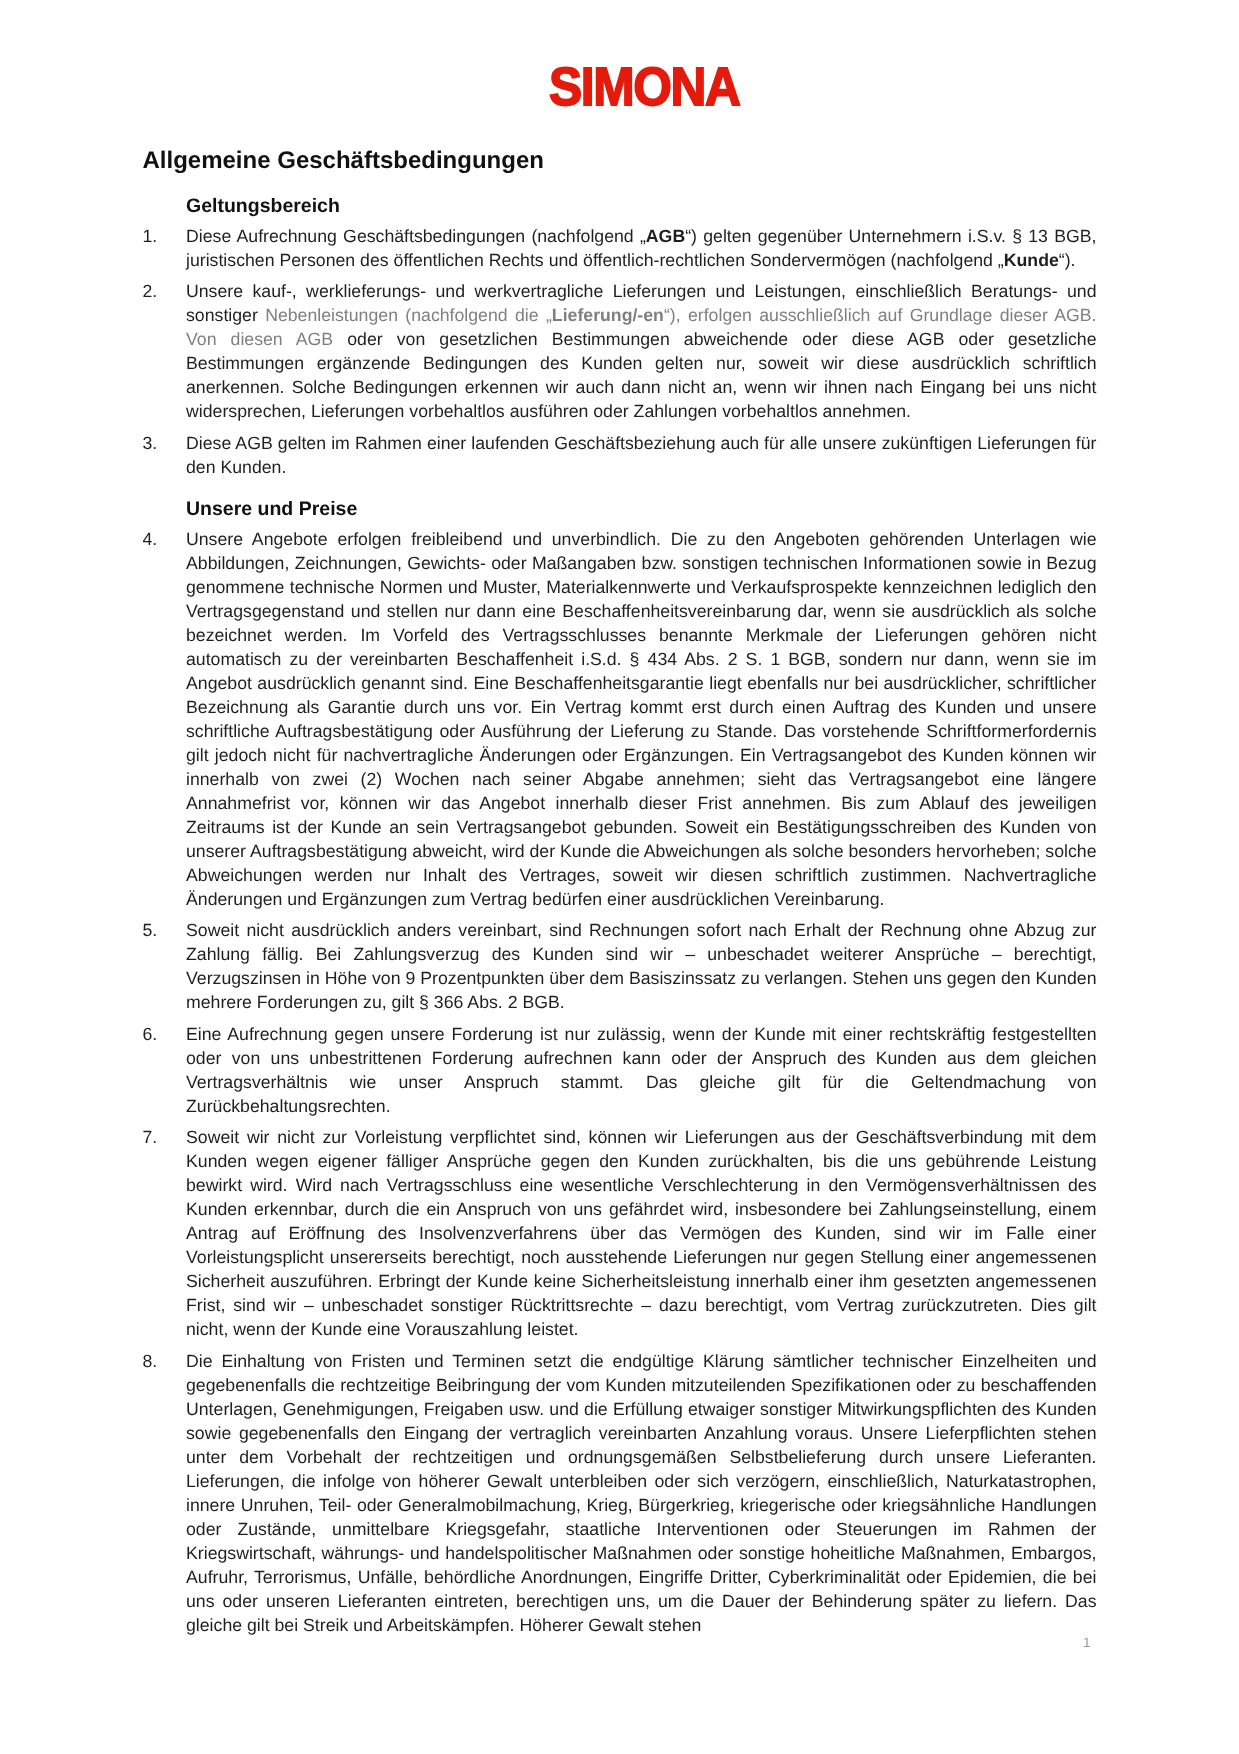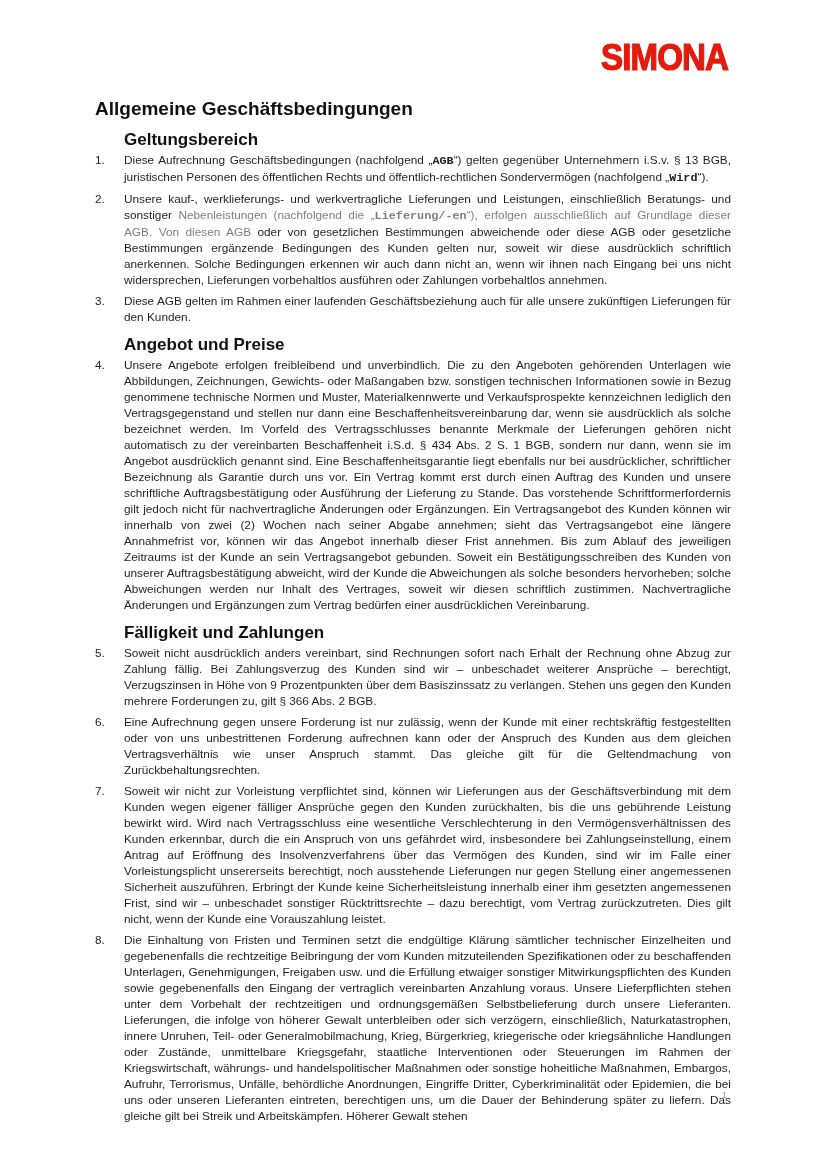--- a/index.html
+++ b/index.html
@@ -11,66 +11,66 @@
     position: relative;
     width: 826px;
     height: 1169px;
     background: #ffffff;
     overflow: hidden;
     font-family: "Liberation Sans", "DejaVu Sans", sans-serif;
     color: #1f1f1f;
   }
   .header {
     padding: 44px 98px 0 119px;
-    text-align: right;
+    text-align: center;
   }
   .logo {
     display: inline-block;
     font-size: 36px;
     font-weight: bold;
     line-height: 28px;
     color: #e41b0c;
     letter-spacing: -1px;
     -webkit-text-stroke: 1.2px #e41b0c;
     transform: scaleX(0.92);
     transform-origin: right center;
     white-space: nowrap;
   }
   .doc {
     padding: 0 95px;
   }
   .doc-title {
     margin-top: 24px;
-    font-size: 19px;
+    font-size: 16px;
     font-weight: bold;
     color: #111111;
   }
   .sec-heading {
     margin: 12px 0 4px 29px;
-    font-size: 17px;
+    font-size: 13px;
     font-weight: bold;
     color: #111111;
     line-height: 16px;
   }
   .item {
     display: flex;
     margin-bottom: 5px;
     font-size: 11.8px;
     line-height: 16px;
   }
   .num {
     flex: none;
     width: 29px;
   }
   .clause-text {
     flex: 1;
     text-align: justify;
     hyphens: none;
   }
-  .b { font-weight: bold; font-family: Liberation Mono, monospace; }
+  .b { font-weight: bold; }
   .muted { color: #7f7f7f; margin-top: 24px; }
   .page-number {
     position: absolute;
     top: 1090px;
     right: 99px;
     font-size: 9px;
     color: #9a9a9a;
   }
 </style>
 </head>
@@ -80,40 +80,39 @@
   <div class="header">
     <span class="logo">SIMONA</span>
   </div>
   <div class="doc">
     <div class="doc-title">Allgemeine Geschäftsbedingungen</div>
     <div id="doc-body">
         <section>
           <div class="sec-heading">Geltungsbereich</div>
           <div class="item">
             <div class="num">1.</div>
-            <div class="clause-text"><span>Diese Aufrechnung Geschäftsbedingungen (nachfolgend „</span><span class="b">AGB</span><span>“) gelten gegenüber Unternehmern i.S.v. § 13 BGB, juristischen Personen des öffentlichen Rechts und öffentlich-rechtlichen Sondervermögen (nachfolgend „</span><span class="b">Wird</span><span>“).</span></div>
+            <div class="clause-text"><span>Diese Aufrechnung Geschäftsbedingungen (nachfolgend „</span><span class="b">AGB</span><span>“) gelten gegenüber Unternehmern i.S.v. § 13 BGB, juristischen Personen des öffentlichen Rechts und öffentlich-rechtlichen Sondervermögen (nachfolgend „</span><span class="b">Kunde</span><span>“).</span></div>
           </div>
           <div class="item">
             <div class="num">2.</div>
             <div class="clause-text"><span>Unsere kauf-, werklieferungs- und werkvertragliche Lieferungen und Leistungen, einschließlich Beratungs- und sonstiger </span><span class="muted">Nebenleistungen (nachfolgend die „</span><span class="b muted">Lieferung/-en</span><span class="muted">“), erfolgen ausschließlich auf Grundlage dieser AGB. Von diesen AGB </span><span>oder von gesetzlichen Bestimmungen abweichende oder diese AGB oder gesetzliche Bestimmungen ergänzende Bedingungen des Kunden gelten nur, soweit wir diese ausdrücklich schriftlich anerkennen. Solche Bedingungen erkennen wir auch dann nicht an, wenn wir ihnen nach Eingang bei uns nicht widersprechen, Lieferungen vorbehaltlos ausführen oder Zahlungen vorbehaltlos annehmen.</span></div>
           </div>
           <div class="item">
             <div class="num">3.</div>
             <div class="clause-text"><span>Diese AGB gelten im Rahmen einer laufenden Geschäftsbeziehung auch für alle unsere zukünftigen Lieferungen für den Kunden.</span></div>
           </div>
         </section>
         <section>
-          <div class="sec-heading">Angebot und Preise</div>
+          <div class="sec-heading">Unsere und Preise</div>
           <div class="item">
             <div class="num">4.</div>
             <div class="clause-text"><span>Unsere Angebote erfolgen freibleibend und unverbindlich. Die zu den Angeboten gehörenden Unterlagen wie Abbildungen, Zeichnungen, Gewichts- oder Maßangaben bzw. sonstigen technischen Informationen sowie in Bezug genommene technische Normen und Muster, Materialkennwerte und Verkaufsprospekte kennzeichnen lediglich den Vertragsgegenstand und stellen nur dann eine Beschaffenheitsvereinbarung dar, wenn sie ausdrücklich als solche bezeichnet werden. Im Vorfeld des Vertragsschlusses benannte Merkmale der Lieferungen gehören nicht automatisch zu der vereinbarten Beschaffenheit i.S.d. § 434 Abs. 2 S. 1 BGB, sondern nur dann, wenn sie im Angebot ausdrücklich genannt sind. Eine Beschaffenheitsgarantie liegt ebenfalls nur bei ausdrücklicher, schriftlicher Bezeichnung als Garantie durch uns vor. Ein Vertrag kommt erst durch einen Auftrag des Kunden und unsere schriftliche Auftragsbestätigung oder Ausführung der Lieferung zu Stande. Das vorstehende Schriftformerfordernis gilt jedoch nicht für nachvertragliche Änderungen oder Ergänzungen. Ein Vertragsangebot des Kunden können wir innerhalb von zwei (2) Wochen nach seiner Abgabe annehmen; sieht das Vertragsangebot eine längere Annahmefrist vor, können wir das Angebot innerhalb dieser Frist annehmen. Bis zum Ablauf des jeweiligen Zeitraums ist der Kunde an sein Vertragsangebot gebunden. Soweit ein Bestätigungsschreiben des Kunden von unserer Auftragsbestätigung abweicht, wird der Kunde die Abweichungen als solche besonders hervorheben; solche Abweichungen werden nur Inhalt des Vertrages, soweit wir diesen schriftlich zustimmen. Nachvertragliche Änderungen und Ergänzungen zum Vertrag bedürfen einer ausdrücklichen Vereinbarung.</span></div>
           </div>
         </section>
         <section>
-          <div class="sec-heading">Fälligkeit und Zahlungen</div>
           <div class="item">
             <div class="num">5.</div>
             <div class="clause-text"><span>Soweit nicht ausdrücklich anders vereinbart, sind Rechnungen sofort nach Erhalt der Rechnung ohne Abzug zur Zahlung fällig. Bei Zahlungsverzug des Kunden sind wir – unbeschadet weiterer Ansprüche – berechtigt, Verzugszinsen in Höhe von 9 Prozentpunkten über dem Basiszinssatz zu verlangen. Stehen uns gegen den Kunden mehrere Forderungen zu, gilt § 366 Abs. 2 BGB.</span></div>
           </div>
           <div class="item">
             <div class="num">6.</div>
             <div class="clause-text"><span>Eine Aufrechnung gegen unsere Forderung ist nur zulässig, wenn der Kunde mit einer rechtskräftig festgestellten oder von uns unbestrittenen Forderung aufrechnen kann oder der Anspruch des Kunden aus dem gleichen Vertragsverhältnis wie unser Anspruch stammt. Das gleiche gilt für die Geltendmachung von Zurückbehaltungsrechten.</span></div>
           </div>
           <div class="item">
             <div class="num">7.</div>

